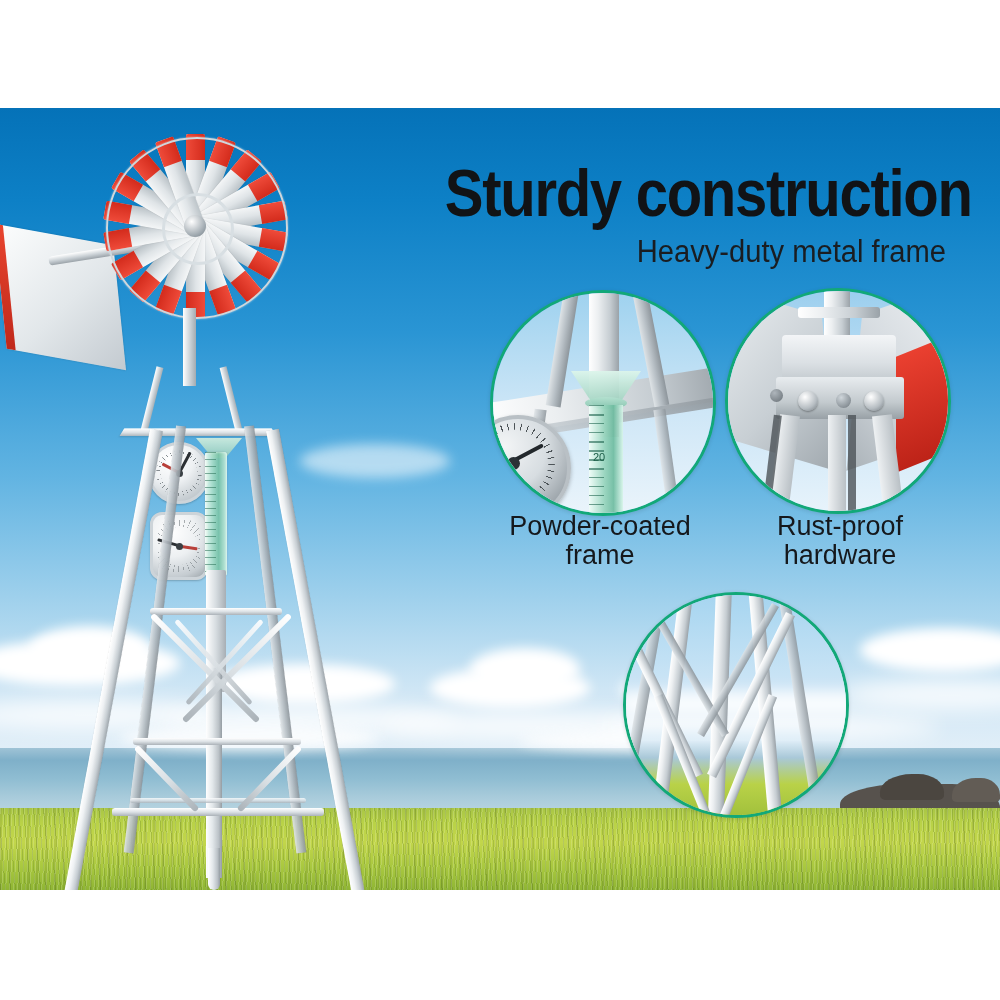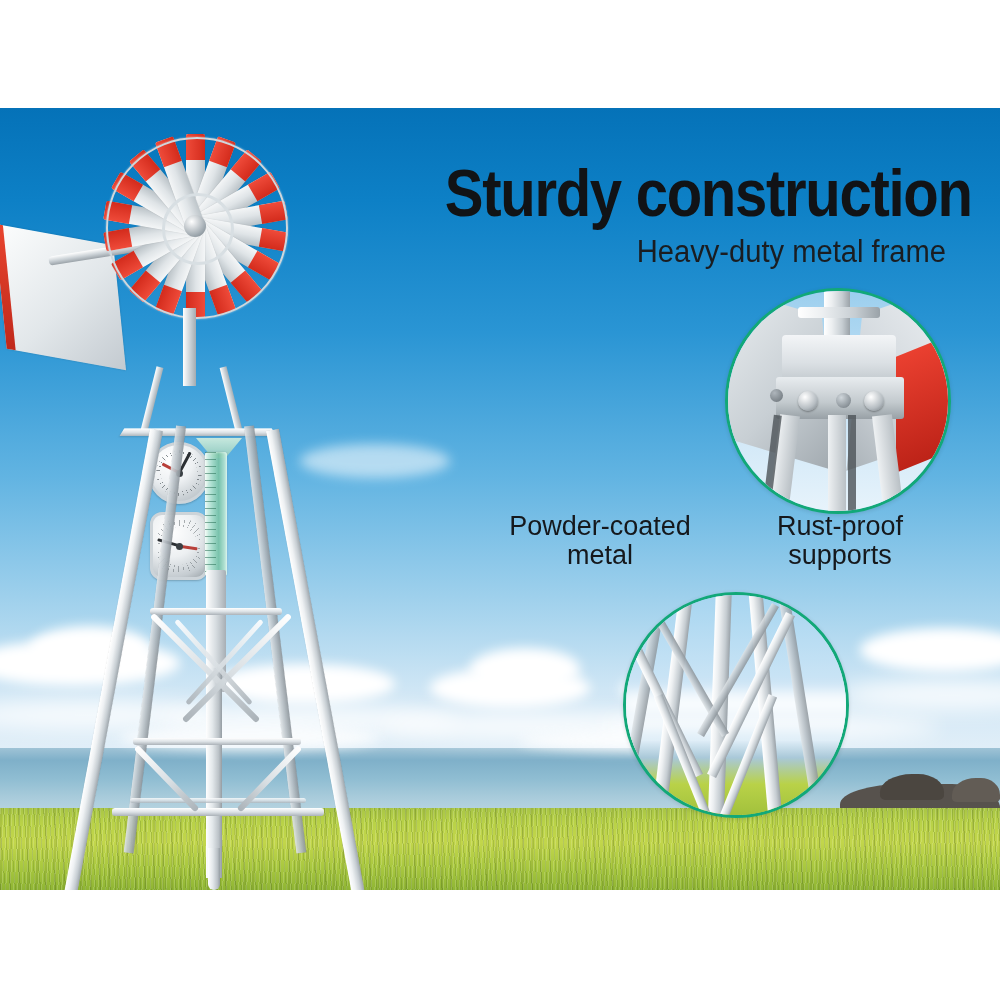--- a/index.html
+++ b/index.html
@@ -250,20 +250,56 @@
         <div class="brace" style="left:290px;top:504px;width:150px;transform:rotate(135deg);"></div>
 
         <div class="brace" style="left:176px;top:510px;width:112px;transform:rotate(48deg);opacity:.9;height:5px;"></div>
         <div class="brace" style="left:262px;top:510px;width:112px;transform:rotate(132deg);opacity:.9;height:5px;"></div>
 
         <div class="brace" style="left:136px;top:636px;width:88px;transform:rotate(46deg);"></div>
         <div class="brace" style="left:300px;top:636px;width:88px;transform:rotate(134deg);"></div>
       </div>
     </div>
 
+    <div class="callout" style="left:490px;top:182px;width:220px;height:220px;">
+      <div class="cut" style="inset:0;background:linear-gradient(to bottom,#9fd2ef 0%,#cfe7f7 55%,#eaf4fb 100%);"></div>
+
+      <div class="cut metal" style="left:-14px;top:92px;width:250px;height:34px;transform:rotate(-9deg);box-shadow:0 3px 3px rgba(0,0,0,.12);"></div>
+      <div class="cut metal-d" style="left:-14px;top:122px;width:250px;height:10px;transform:rotate(-9deg);opacity:.9;"></div>
+
+      <div class="cut metal" style="left:96px;top:-6px;width:30px;height:150px;"></div>
+
+      <div class="cut metal-d" style="left:62px;top:-6px;width:15px;height:120px;transform:rotate(9deg);"></div>
+      <div class="cut metal-d" style="left:150px;top:-6px;width:15px;height:120px;transform:rotate(-11deg);"></div>
+      <div class="cut metal-d" style="left:34px;top:116px;width:12px;height:110px;transform:rotate(8deg);opacity:.85;"></div>
+      <div class="cut metal-d" style="left:168px;top:116px;width:12px;height:110px;transform:rotate(-8deg);opacity:.85;"></div>
+
+      <div class="cut" style="left:78px;top:78px;width:70px;height:36px;
+           background:linear-gradient(to bottom,rgba(220,245,235,.95),rgba(150,205,185,.9));
+           clip-path:polygon(0 0,100% 0,66% 100%,34% 100%);"></div>
+      <div class="cut" style="left:92px;top:104px;width:42px;height:12px;border-radius:50%;
+           background:linear-gradient(to bottom,rgba(180,225,208,.95),rgba(130,195,172,.9));"></div>
+
+      <div class="cut" style="left:96px;top:112px;width:34px;height:112px;
+           background:linear-gradient(to right,rgba(240,253,248,.95),rgba(150,212,188,.92) 45%,rgba(110,188,160,.92) 72%,rgba(215,245,233,.9));"></div>
+      <div class="cut" style="left:96px;top:112px;width:34px;height:112px;
+           background:repeating-linear-gradient(to bottom,rgba(30,100,78,.6) 0 1.5px,rgba(0,0,0,0) 1.5px 9px);
+           -webkit-mask:linear-gradient(to right,#000 0 45%,rgba(0,0,0,0) 45%);mask:linear-gradient(to right,#000 0 45%,rgba(0,0,0,0) 45%);"></div>
+      <div class="cut" style="left:100px;top:158px;font-size:11px;color:#1d5e48;font-family:'Liberation Sans',sans-serif;">20</div>
+
+      <div class="cut" style="left:-28px;top:122px;width:98px;height:98px;border-radius:50%;
+           background:radial-gradient(circle at 36% 28%,#f3f5f6 0%,#d7dde1 45%,#9ba3a9 80%,#6f777d 100%);
+           border:4px solid #b9c0c5;box-shadow:0 2px 4px rgba(0,0,0,.25);"></div>
+      <div class="cut" style="left:-20px;top:130px;width:82px;height:82px;border-radius:50%;
+           background:repeating-conic-gradient(from 0deg,#4d5458 0deg 1.6deg,rgba(0,0,0,0) 1.6deg 10deg);
+           -webkit-mask:radial-gradient(circle,rgba(0,0,0,0) 58%,#000 60%,#000 90%,rgba(0,0,0,0) 92%);
+           mask:radial-gradient(circle,rgba(0,0,0,0) 58%,#000 60%,#000 90%,rgba(0,0,0,0) 92%);"></div>
+      <div class="cut" style="left:18px;top:168px;width:4px;height:34px;background:#23282c;transform-origin:50% 0;transform:rotate(-118deg);border-radius:2px;"></div>
+      <div class="cut" style="left:14px;top:164px;width:13px;height:13px;border-radius:50%;background:#2b3135;"></div>
+    </div>
 
     <div class="callout" style="left:725px;top:180px;width:220px;height:220px;">
       <div class="cut" style="inset:0;background:linear-gradient(to bottom,#9ccfee 0%,#c7e3f6 50%,#e7f3fb 100%);"></div>
 
       <div class="cut" style="left:-18px;top:10px;width:120px;height:150px;
            background:linear-gradient(to bottom right,#f1f4f6,#c8cfd4 60%,#9fa7ad);transform:skewY(22deg) rotate(-6deg);"></div>
       <div class="cut" style="left:126px;top:8px;width:110px;height:150px;
            background:linear-gradient(to bottom left,#f4f6f8,#d2d8dd 60%,#a9b1b7);transform:skewY(-24deg) rotate(6deg);"></div>
       <div class="cut" style="left:168px;top:54px;width:58px;height:116px;
            background:linear-gradient(to bottom,#ea4030,#bd2318);transform:skewY(-22deg);"></div>
@@ -313,17 +349,17 @@
       <div class="cut metal" style="left:52px;top:96px;width:9px;height:130px;transform:rotate(-22deg);"></div>
       <div class="cut metal" style="left:118px;top:96px;width:9px;height:130px;transform:rotate(22deg);"></div>
     </div>
 
   </div>
 
   <div id="headline">Sturdy construction</div>
   <div id="subhead">Heavy-duty metal frame</div>
 
   <div class="cap" style="left:440px;top:512px;width:320px;">Powder-coated
-metal</div>
+frame</div>
   <div class="cap" style="left:700px;top:512px;width:280px;">Rust-proof
-supports</div>
+hardware</div>
 
 </div>
 
 </body></html>

